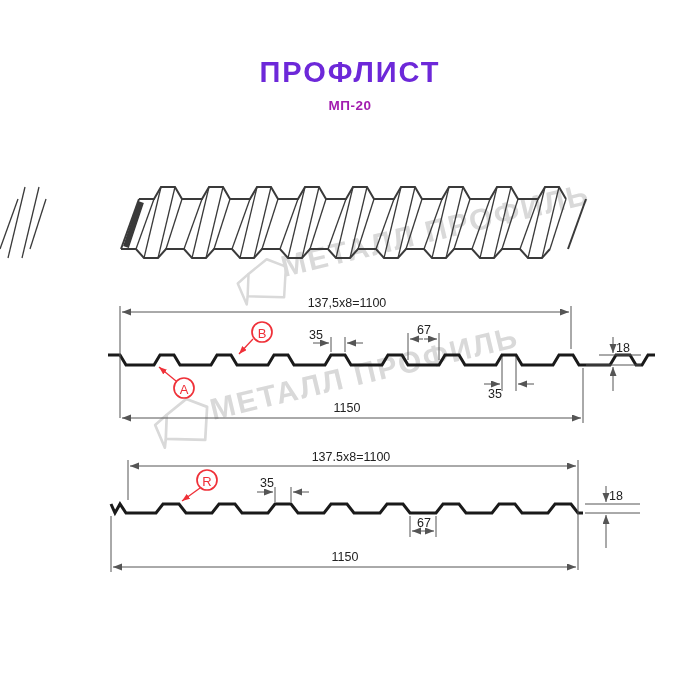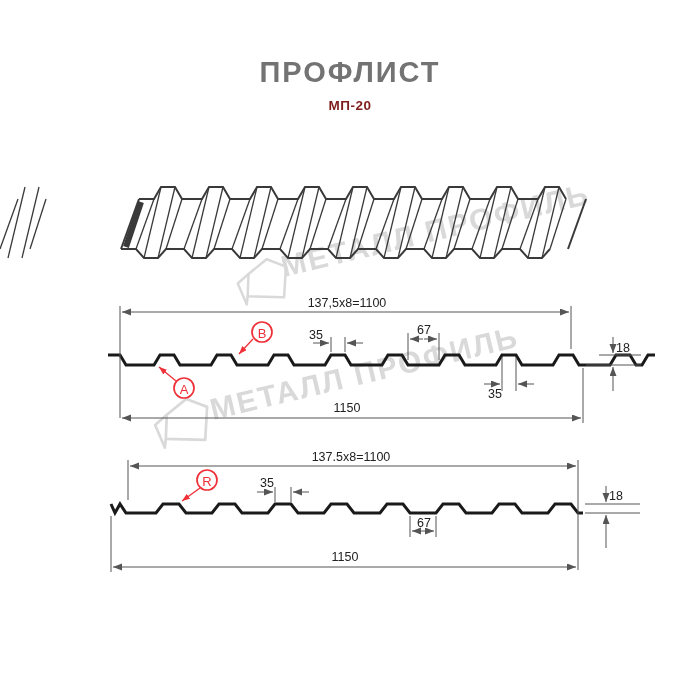--- a/index.html
+++ b/index.html
@@ -1,20 +1,20 @@
 <!DOCTYPE html>
 <html><head>
 <meta charset="utf-8">
 <style>
   html,body{margin:0;padding:0;background:#fff;}
   #canvas{position:relative;width:700px;height:700px;background:#ffffff;overflow:hidden;
           font-family:"Liberation Sans",sans-serif;}
   .hdr{position:absolute;left:0;top:56px;width:700px;text-align:center;}
-  .hdr .title{font-size:29px;font-weight:800;letter-spacing:2px;color:#737373;}
-  .hdr .subtitle{margin-top:9px;font-size:13.5px;font-weight:700;letter-spacing:.5px;color:#7f1d1d;}
+  .hdr .title{font-size:29px;font-weight:800;letter-spacing:2px;color:#6d28d9;}
+  .hdr .subtitle{margin-top:9px;font-size:13.5px;font-weight:700;letter-spacing:.5px;color:#a21caf;}
   .footer-note{position:absolute;left:0;top:619px;width:700px;text-align:center;
                font-size:14.5px;font-weight:600;letter-spacing:.6px;color:#3d3d3d;}
   svg{position:absolute;left:0;top:0;}
   svg text{font-family:"Liberation Sans",sans-serif;}
   .dimtxt{font-size:12.5px;fill:#222222;}
   .lbltxt{font-size:13px;fill:#ef3038;}
   .wmtxt{font-size:30px;font-weight:700;letter-spacing:2px;fill:#d9d9d9;}
 </style>
 </head>
 <body>

